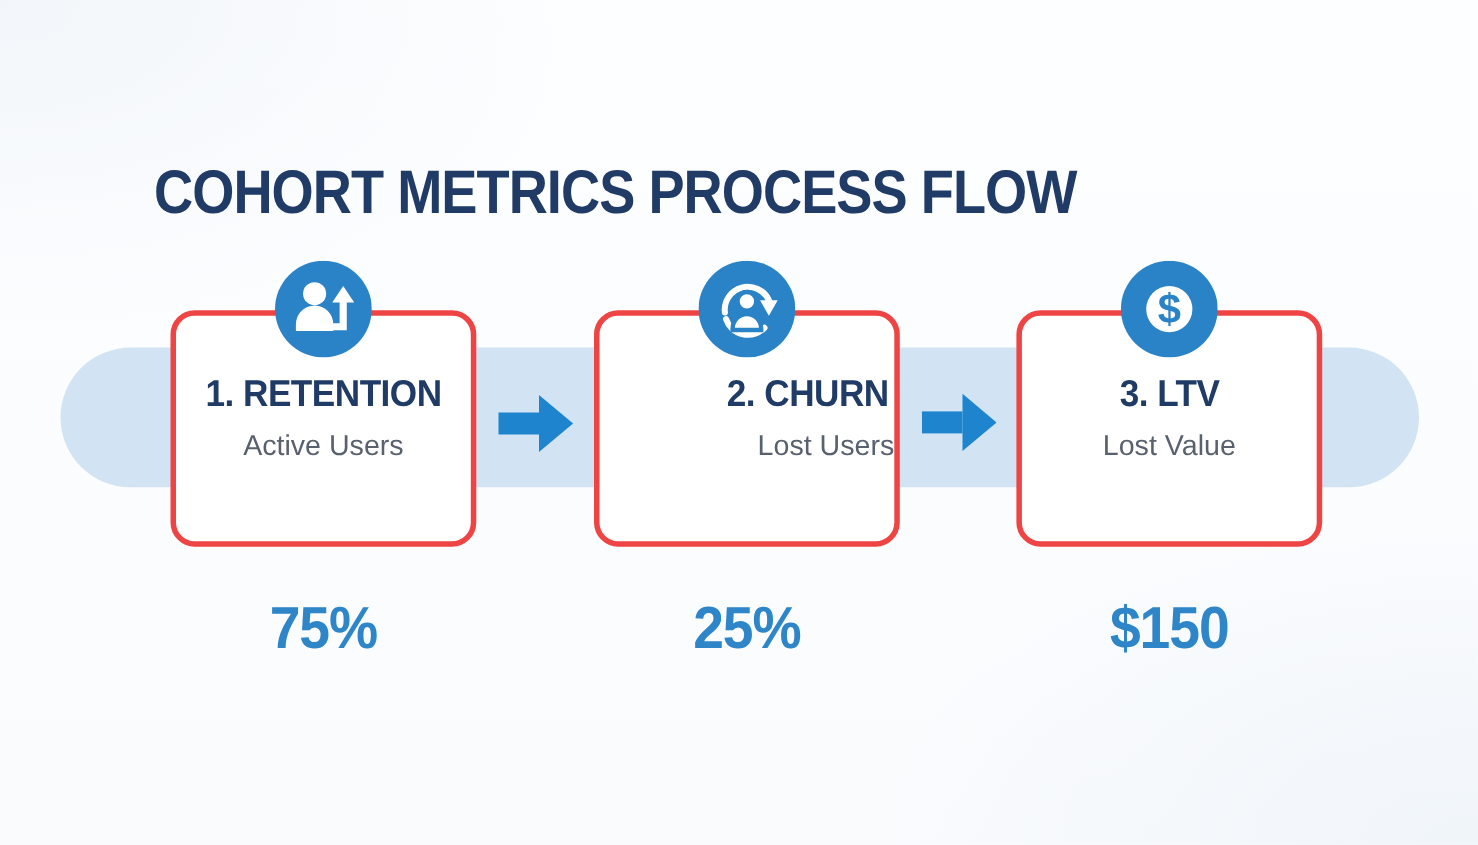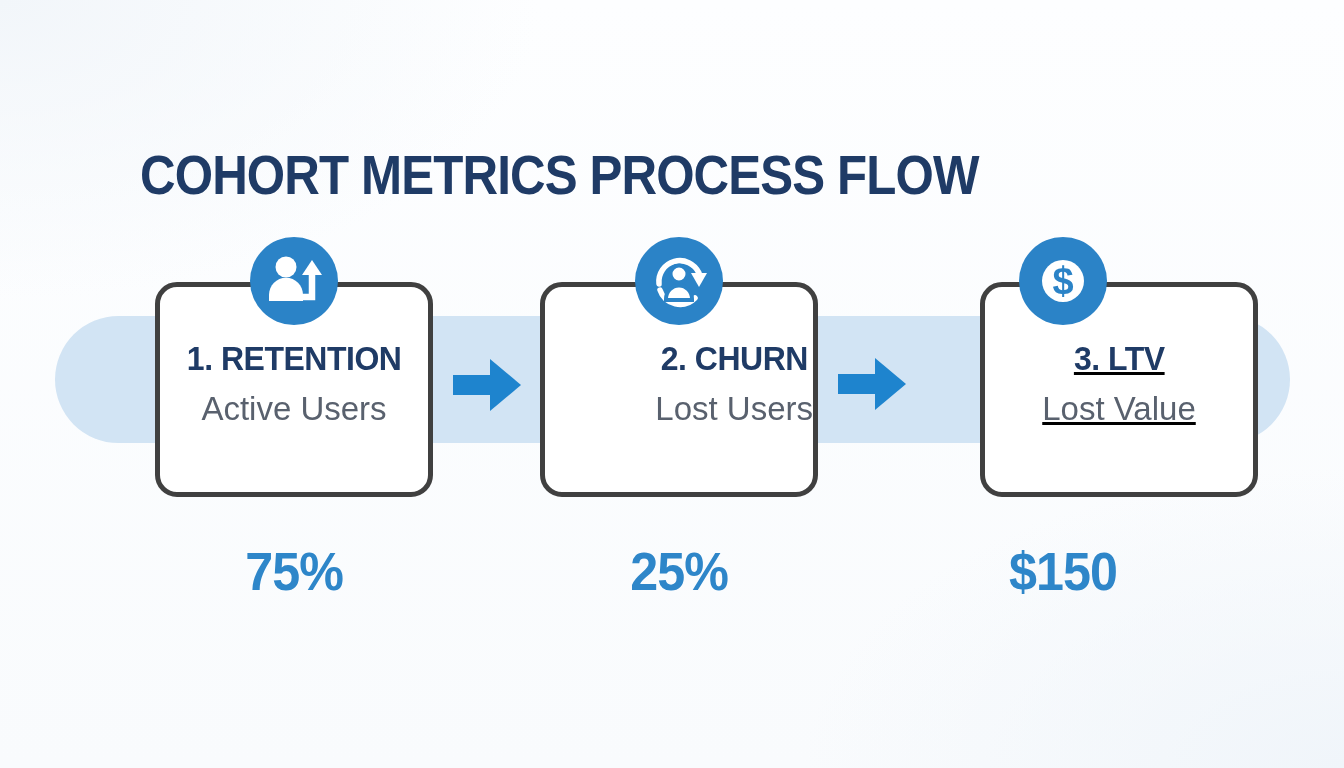--- a/index.html
+++ b/index.html
@@ -20,34 +20,34 @@
     transform:scaleX(0.88);transform-origin:0 50%;
   }
 
   .flow-band{
     position:absolute;left:55px;top:316px;width:1235px;height:127px;
     background:#D2E4F4;border-radius:64px;z-index:0;
   }
 
   .step-box{
     position:absolute;top:282px;width:278px;height:215px;box-sizing:border-box;
-    background:#ffffff;border:5px solid #404040;border-radius:22px;
+    background:#ffffff;border:5px solid #ef4444;border-radius:22px;
     display:flex;flex-direction:column;align-items:center;
     padding-top:52px;z-index:1;
   }
   .step-box.s1{left:155px;}
   .step-box.s2{left:540px;align-items:flex-end;}
-  .step-box.s3{left:980px;text-decoration:underline;}
+  .step-box.s3{left:924px;}
 
   .step-title{
     font-size:34px;font-weight:bold;color:#1F3B66;white-space:nowrap;
     transform:scaleX(0.94);letter-spacing:-0.5px;
   }
   .step-sub{
-    margin-top:12px;font-size:33px;color:#59616E;white-space:nowrap;
+    margin-top:12px;font-size:26px;color:#59616E;white-space:nowrap;
   }
 
   .icon-circle{
     position:absolute;top:237px;width:88px;height:88px;z-index:2;
   }
   .icon-circle.i1{left:250px;}
   .icon-circle.i2{left:635px;}
   .icon-circle.i3{left:1019px;}
   .icon-circle svg{display:block;width:88px;height:88px;}
 

